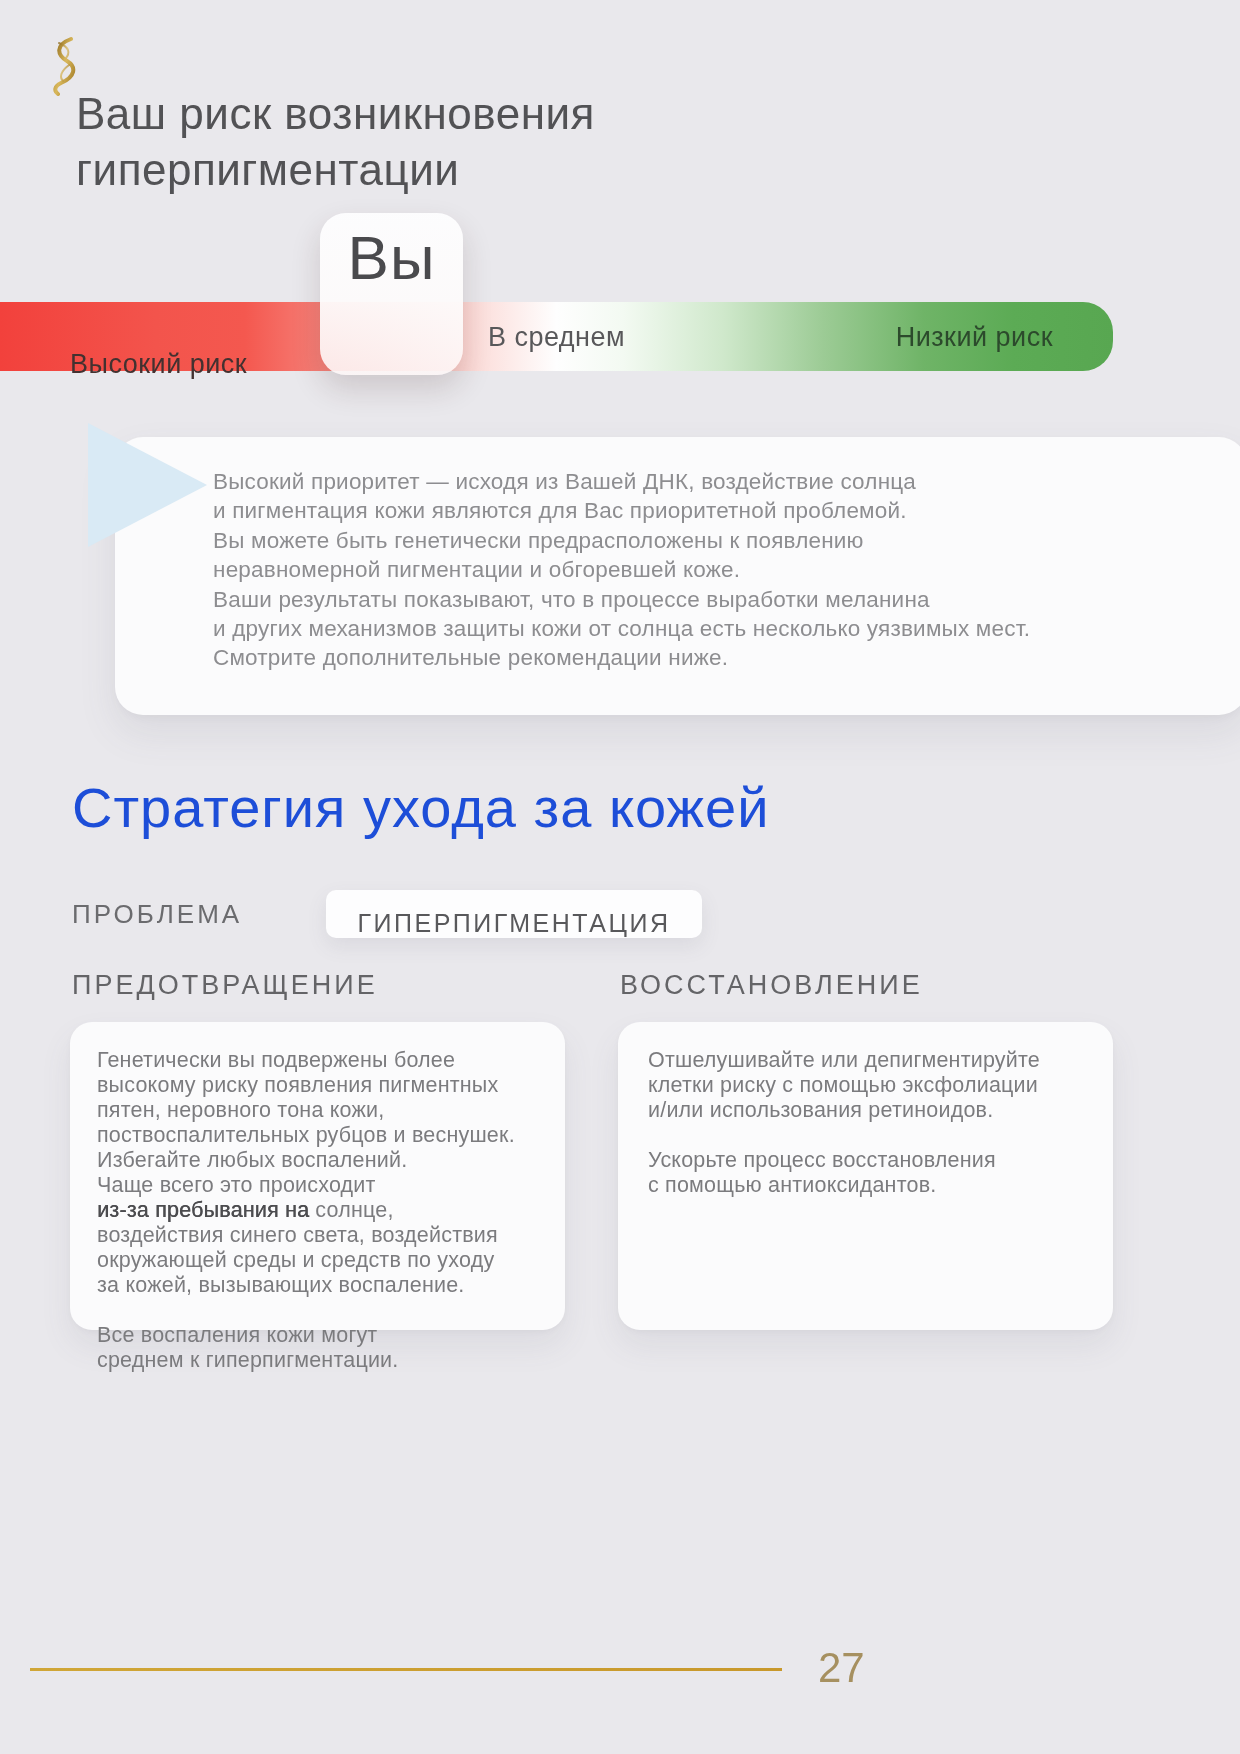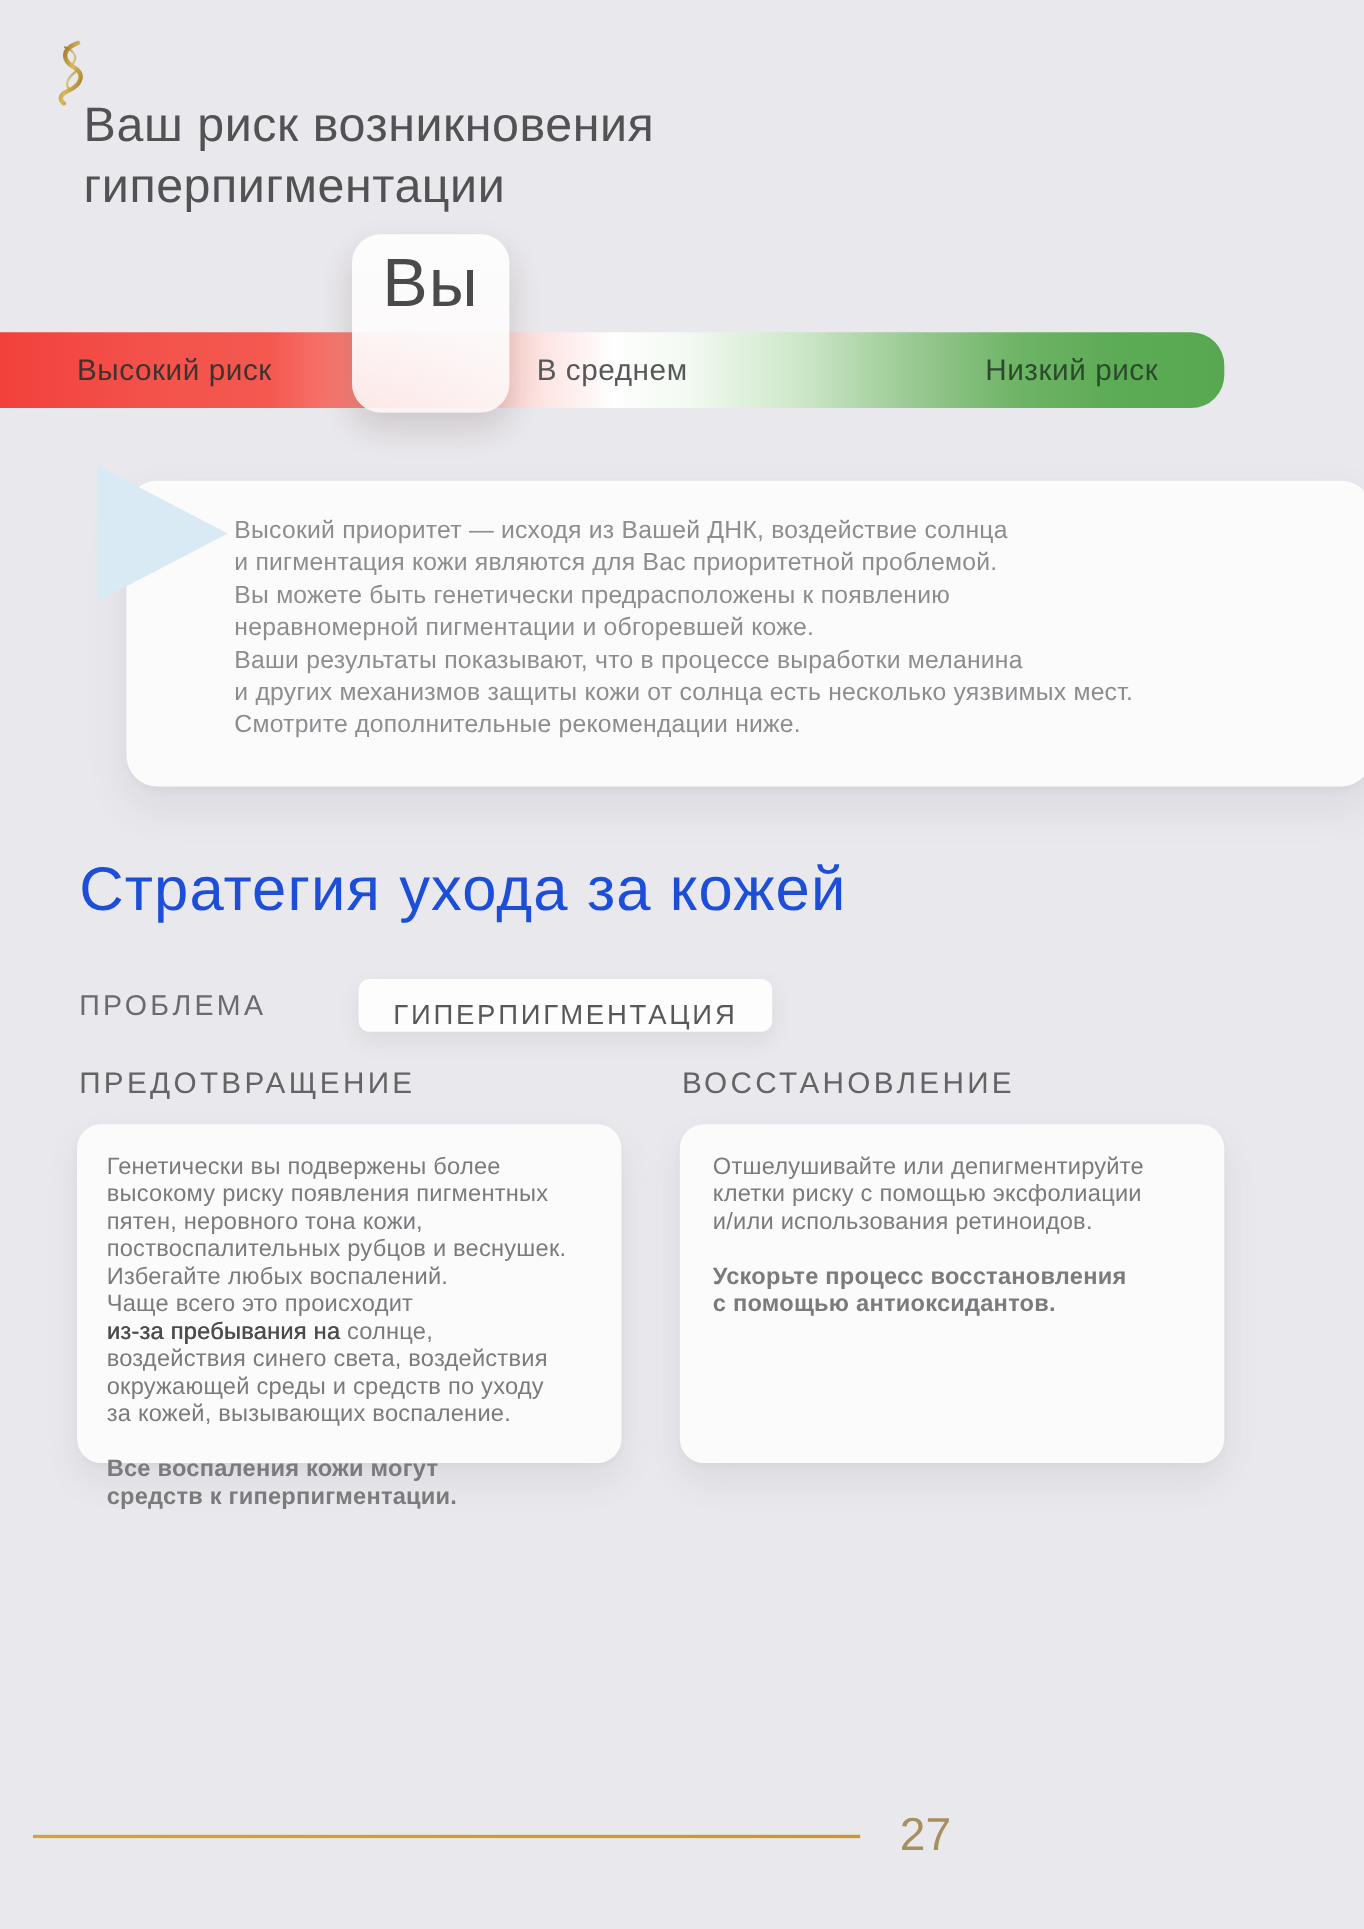--- a/index.html
+++ b/index.html
@@ -20,21 +20,21 @@
   .gauge-bar {
     position:absolute; left:0; top:302px; width:1113px; height:69px;
     border-radius:0 30px 30px 0; z-index:1;
     background:linear-gradient(90deg,
       #f2413c 0%, #f3544c 14%, #f4584f 22%, #f79d96 34%,
       #fcdedb 43%, #fefefe 50%, #f3faf2 56%, #cfe8cb 65%,
       #9ccb95 74%, #6fb467 83%, #5cab55 91%, #58a751 100%);
   }
   .gauge-label { position:absolute; top:50%; transform:translateY(-50%);
     font-size:27px; font-weight:300; letter-spacing:0.5px; }
-  .gauge-label.high { left:70px; color:#433130; }
+  .gauge-label.high { left:70px; color:#433130;margin-top:27px; }
   .gauge-label.medium { left:50%; transform:translate(-50%,-50%); color:#58585a; }
   .gauge-label.low { right:60px; color:#2c4a2c; }
   .you-marker {
     position:absolute; left:320px; top:213px; width:143px; height:162px;
     border-radius:26px; z-index:2;
     background:linear-gradient(180deg, rgba(253,253,254,0.97) 0%,
       rgba(253,251,251,0.95) 55%, rgba(253,246,246,0.88) 100%);
     box-shadow:0 14px 30px rgba(60,30,30,0.16);
     display:flex; justify-content:center; align-items:flex-start;
   }
@@ -82,21 +82,21 @@
   .col-label.restoration { left:620px; }
   .col-card {
     position:absolute; top:1022px; width:495px; height:308px;
     border-radius:22px; background:#fbfbfc;
     box-shadow:0 16px 32px rgba(90,90,110,0.09), 0 2px 6px rgba(0,0,0,0.03);
     box-sizing:border-box;
     font-size:21.5px; line-height:25px; color:#7b7b7e; letter-spacing:0.2px;
   }
   .col-card.left { left:70px; padding:26px 28px 0 27px; }
   .col-card.right { left:618px; padding:26px 22px 0 30px; }
-  .para + .para { margin-top:25px;font-weight:bold; }
+  .para + .para { margin-top:25px; }
   .hl { color:#4c4c4f; text-shadow:0.4px 0 0 currentColor; }
   
   .footer-line {
     position:absolute; left:30px; top:1668px; width:752px; height:3px;
     background:linear-gradient(90deg,#d0a637 0%, #c8982b 100%);
   }
   .page-number {
     position:absolute; left:818px; top:1644px;
     font-size:42px; line-height:48px; font-weight:300; color:#a69060;
   }
@@ -171,21 +171,21 @@
           <div class="tline">поствоспалительных рубцов и веснушек.</div>
           <div class="tline">Избегайте любых воспалений.</div>
           <div class="tline">Чаще всего это происходит</div>
           <div class="tline"><span class="hl">из-за пребывания на</span> солнце,</div>
           <div class="tline">воздействия синего света, воздействия</div>
           <div class="tline">окружающей среды и средств по уходу</div>
           <div class="tline">за кожей, вызывающих воспаление.</div>
         </div>
         <div class="para">
           <div class="tline">Все воспаления кожи могут</div>
-          <div class="tline">средств к гиперпигментации.</div>
+          <div class="tline">среднем к гиперпигментации.</div>
         </div>
       </div>
   </div>
 
   <div class="col-card right">
     <div>
         <div class="para">
           <div class="tline">Отшелушивайте или депигментируйте</div>
           <div class="tline">клетки риску с помощью эксфолиации</div>
           <div class="tline">и/или использования ретиноидов.</div>

